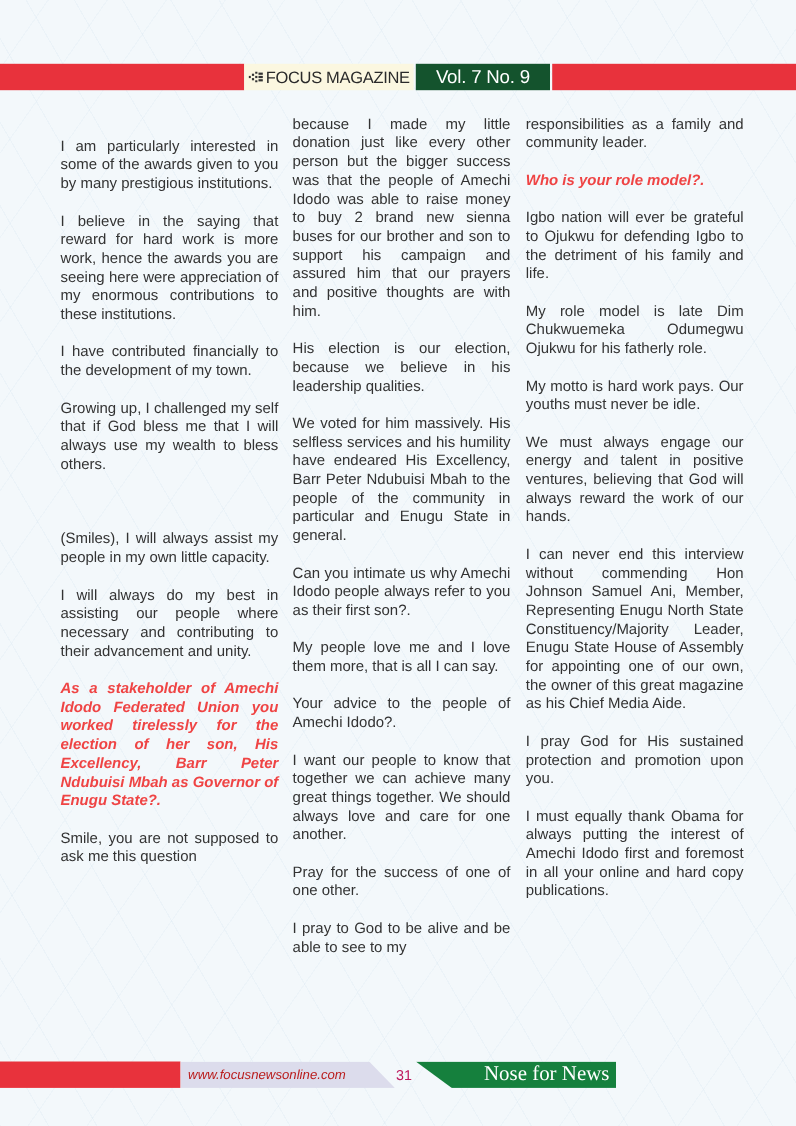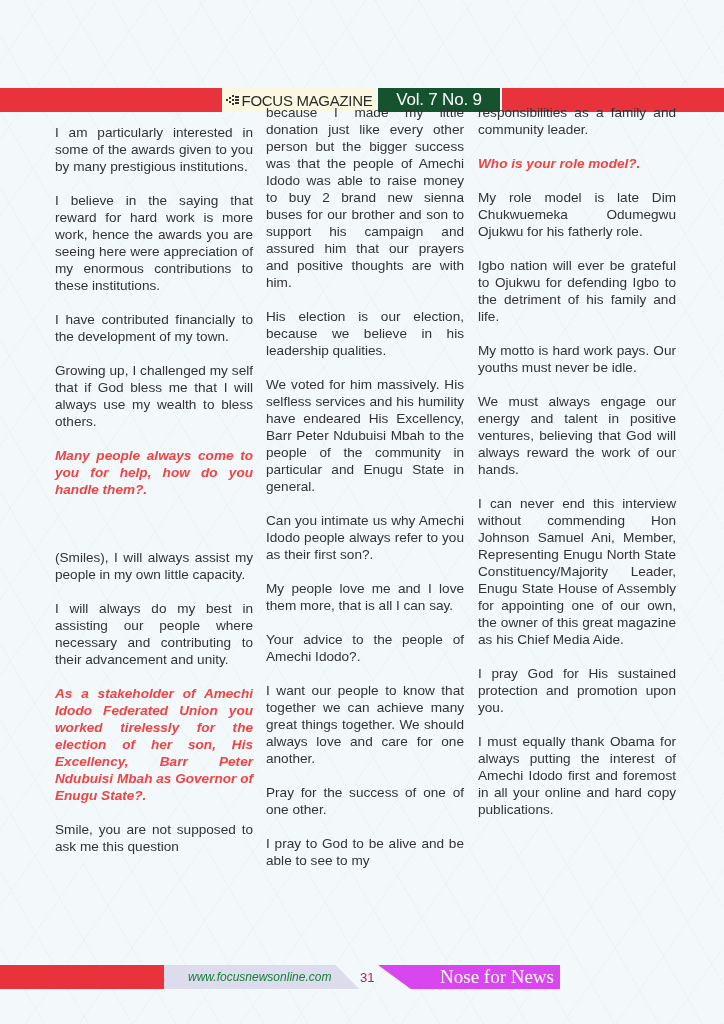--- a/index.html
+++ b/index.html
@@ -8,21 +8,21 @@
     background:#f3f8fb;
     font-family:"Liberation Sans", sans-serif;
   }
   .bg-texture {
     position:absolute; inset:0; pointer-events:none;
     background:
       repeating-linear-gradient(60deg, rgba(200,220,235,0.18) 0 1px, transparent 1px 38px),
       repeating-linear-gradient(-55deg, rgba(200,220,235,0.15) 0 1px, transparent 1px 44px);
   }
   
-  .header { position:absolute; top:58px; left:0; width:724px; height:24px;margin-top:30px; }
+  .header { position:absolute; top:58px; left:0; width:724px; height:24px; }
   .hdr-red-left { position:absolute; left:0; top:0; width:222px; height:24px; background:#e8323c; }
   .hdr-title { position:absolute; left:222px; top:0; width:154px; height:24px; background:#fbf7e0;
     display:flex; align-items:center; justify-content:center; gap:3px;
     font-size:15px; color:#2a2a2a; font-family:"Liberation Sans", sans-serif; letter-spacing:-0.3px; }
   .hdr-logo { width:13px; height:10px; display:inline-block; }
   .hdr-vol { position:absolute; left:378px; top:0; width:122px; height:24px; background:#14532d;
     color:#fff; font-size:17px; display:flex; align-items:center; justify-content:center; letter-spacing:-0.2px; }
   .hdr-red-right { position:absolute; left:502px; top:0; width:222px; height:24px; background:#e8323c; }
 
   
@@ -31,24 +31,24 @@
   .col p { margin:0 0 17px 0; text-align:justify; }
   .col p.q { color:#ef4444; font-weight:bold; font-style:italic; }
   .col p.last { margin-bottom:0; }
   .gap { height:34px; }
 
   
   .footer { position:absolute; top:965px; left:0; width:724px; height:24px; }
   .ftr-red { position:absolute; left:0; top:0; width:164px; height:24px; background:#e8323c; }
   .ftr-url { position:absolute; left:164px; top:0; width:195px; height:24px; background:#dcdcec;
     clip-path:polygon(0 0, 88% 0, 100% 100%, 0 100%);
-    font-style:italic; font-size:12px; color:#15803d; display:flex; align-items:center; padding-left:24px; box-sizing:border-box; }
+    font-style:italic; font-size:12px; color:#b91c1c; display:flex; align-items:center; padding-left:7px; box-sizing:border-box; }
   .ftr-page { position:absolute; left:360px; top:0; width:24px; height:24px; font-size:13px; color:#be185d;
     display:flex; align-items:center; }
-  .ftr-slogan { position:absolute; left:378px; top:0; width:182px; height:24px; background:#d946ef;
+  .ftr-slogan { position:absolute; left:378px; top:0; width:182px; height:24px; background:#15803d;
     clip-path:polygon(0 0, 100% 0, 100% 100%, 18% 100%);
     color:#fff; font-family:"Liberation Serif", serif; font-size:19px;
     display:flex; align-items:center; justify-content:flex-end; padding-right:6px; box-sizing:border-box; }
 </style>
 </head>
 <body>
 
 <div class="bg-texture"></div>
 
 <div class="header">
@@ -69,21 +69,20 @@
   </div>
   <div class="hdr-vol">Vol. 7 No. 9</div>
   <div class="hdr-red-right"></div>
 </div>
 
 <div class="col col1">
   <p>I am particularly interested in some of the awards given to you by many prestigious institutions.</p>
   <p>I believe in the saying that reward for hard work is more work, hence the awards you are seeing here were appreciation of my enormous contributions to these institutions.</p>
   <p>I have contributed financially to the development of my town.</p>
   <p>Growing up, I challenged my self that if God bless me that I will always use my wealth to bless others.</p>
-  <p class="q">Many people always come to you for help, how do you handle them?.</p>
   <div class="gap"></div>
   <p>(Smiles), I will always assist my people in my own little capacity.</p>
   <p>I will always do my best in assisting our people where necessary and contributing to their advancement and unity.</p>
   <p class="q">As a stakeholder of Amechi Idodo Federated Union you worked tirelessly for the election of her son, His Excellency, Barr Peter Ndubuisi Mbah as Governor of Enugu State?.</p>
   <p class="last">Smile, you are not supposed to ask me this question</p>
 </div>
 
 <div class="col col2">
   <p>because I made my little donation just like every other person but the bigger success was that the people of Amechi Idodo was able to raise money to buy 2 brand new sienna buses for our brother and son to support his campaign and assured him that our prayers and positive thoughts are with him.</p>
   <p>His election is our election, because we believe in his leadership qualities.</p>
@@ -92,22 +91,22 @@
   <p>My people love me and I love them more, that is all I can say.</p>
   <p>Your advice to the people of Amechi Idodo?.</p>
   <p>I want our people to know that together we can achieve many great things together. We should always love and care for one another.</p>
   <p>Pray for the success of one of one other.</p>
   <p class="last">I pray to God to be alive and be able to see to my</p>
 </div>
 
 <div class="col col3">
   <p>responsibilities as a family and community leader.</p>
   <p class="q">Who is your role model?.</p>
+  <p>Igbo nation will ever be grateful to Ojukwu for defending Igbo to the detriment of his family and life.</p>
   <p>My role model is late Dim Chukwuemeka Odumegwu Ojukwu for his fatherly role.</p>
-  <p>Igbo nation will ever be grateful to Ojukwu for defending Igbo to the detriment of his family and life.</p>
   <p>My motto is hard work pays. Our youths must never be idle.</p>
   <p>We must always engage our energy and talent in positive ventures, believing that God will always reward the work of our hands.</p>
   <p>I can never end this interview without commending Hon Johnson Samuel Ani, Member, Representing Enugu North State Constituency/Majority Leader, Enugu State House of Assembly for appointing one of our own, the owner of this great magazine as his Chief Media Aide.</p>
   <p>I pray God for His sustained protection and promotion upon you.</p>
   <p class="last">I must equally thank Obama for always putting the interest of Amechi Idodo first and foremost in all your online and hard copy publications.</p>
 </div>
 
 <div class="footer">
   <div class="ftr-red"></div>
   <div class="ftr-url">www.focusnewsonline.com</div>

